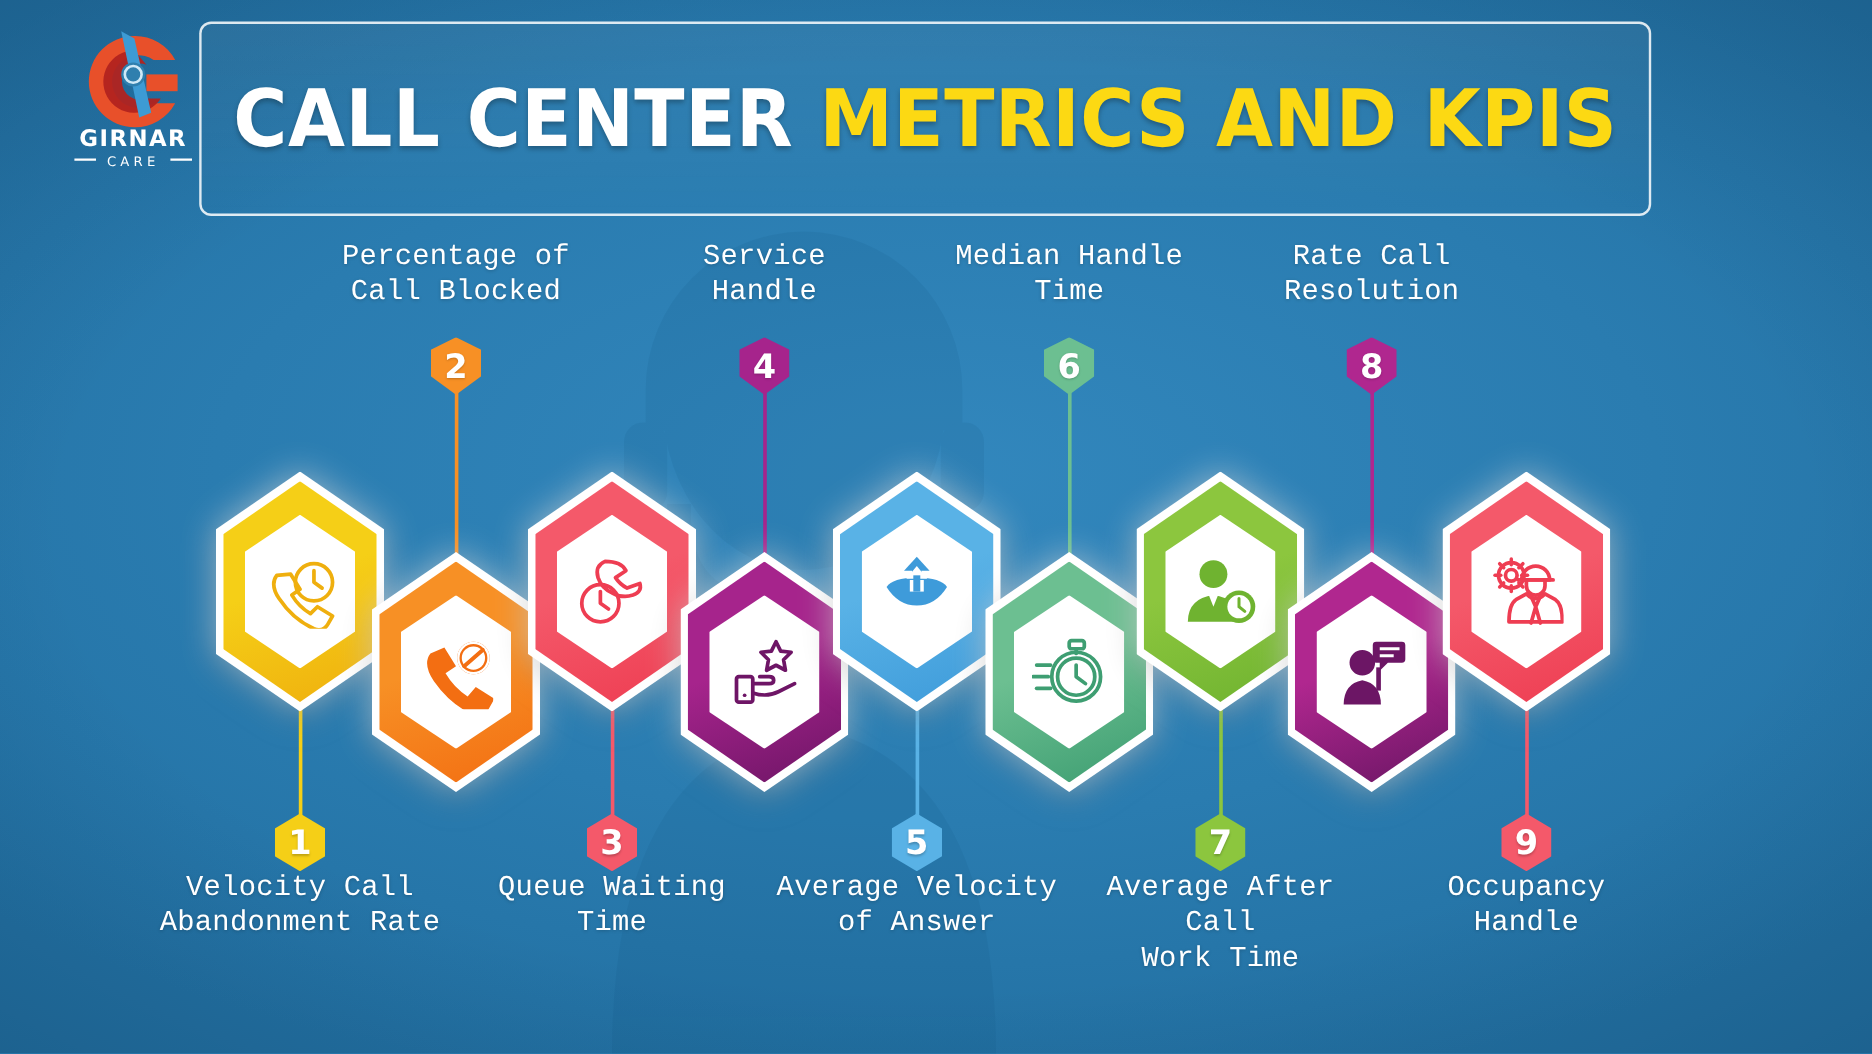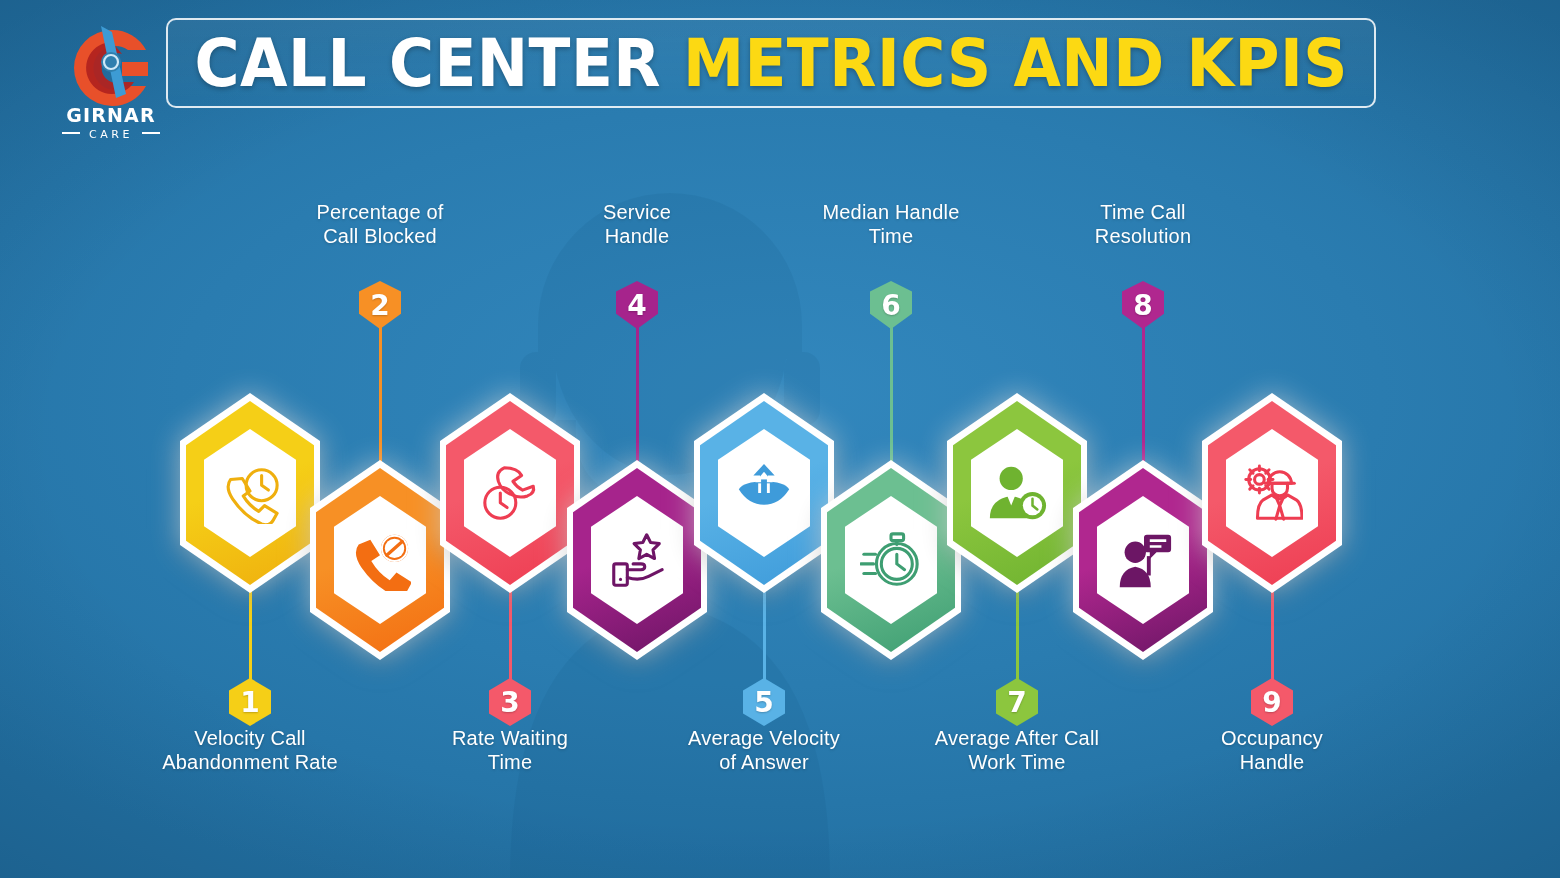--- a/index.html
+++ b/index.html
@@ -22,21 +22,21 @@
   #bg-vignette {
     position:absolute; inset:0;
     background:radial-gradient(ellipse 85% 80% at 50% 50%, rgba(0,0,0,0) 55%, rgba(0,20,40,.22) 100%);
   }
 
   
   #logo { position:absolute; left:50px; top:18px; width:122px; height:122px; }
   #logo svg { display:block; }
 
   #title-box {
-    position:absolute; left:166px; top:18px; width:1210px; height:90px;
+    position:absolute; left:166px; top:18px; width:1210px; height:162px;
     border:2px solid rgba(255,255,255,.85);
     border-radius:10px;
     display:flex; align-items:center; justify-content:center;
     background:linear-gradient(180deg, rgba(255,255,255,.05), rgba(255,255,255,0));
   }
   #title {
     font-family:"DejaVu Sans", sans-serif;
     font-weight:bold;
     font-size:66px;
     letter-spacing:.5px;
@@ -50,22 +50,22 @@
   
   #stage { position:absolute; left:0; top:0; width:1560px; height:878px; }
 
   .node { position:absolute; top:0; left:0; }
 
   
   .label {
     position:absolute;
     text-align:center;
     color:#ffffff;
-    font-family:Liberation Sans, sans-serif;
-    font-size:20px;
+    font-family:Liberation Mono, monospace;
+    font-size:24px;
     line-height:1.22;
     font-weight:300;
     letter-spacing:.2px;
     text-shadow:0 1px 3px rgba(0,0,0,.22);
     white-space:pre-line;
   }
 
   
   .stem { position:absolute; width:3px; border-radius:2px; }
 
@@ -206,21 +206,21 @@
       <path d="M26 6 q-9 4-6 14 q3 9 12 13 q9 5 18 2 q8-3 6-10 l-11 4 q-6-3-10-9 l9-6 q-4-8-18-8 z" fill="none" stroke="#EE3D52" stroke-width="3.2" stroke-linecap="round" stroke-linejoin="round"></path>
       <circle cx="22" cy="42" r="16" fill="none" stroke="#EE3D52" stroke-width="3.2" stroke-linecap="round" stroke-linejoin="round"></circle>
       <path d="M22 32 v10 l7 5" fill="none" stroke="#EE3D52" stroke-width="3.2" stroke-linecap="round" stroke-linejoin="round"></path>
           </svg>
         </div>
       </div>
       <div class="badge" style="left: 489px; top: 678px;">
         <div class="hexbg" style="background: rgb(244, 89, 106);"></div>
         <span>3</span>
       </div>
-      <div class="label" style="width: 260px; left: 380px; top: 726px;">Rate Waiting
+      <div class="label" style="width: 260px; left: 380px; top: 726px;">Queue Waiting
 Time</div>
     </div>
     <div class="node">
       <div class="stem" style="background: rgb(166, 36, 140); left: 635.5px; top: 300px; height: 188px;"></div>
       <div class="hex" style="left: 567px; top: 460px;">
         <div class="outer"></div>
         <div class="mid" style="background:linear-gradient(160deg,#A6248C 0%,#A6248C 45%,#6E1566 100%)"></div>
         <div class="inner">
           <svg viewBox="0 0 64 64" aria-hidden="true">
       <path d="M42 6 l4 8 9 1 -6.5 6.5 1.6 9 -8.1-4.3 -8.1 4.3 1.6-9 -6.5-6.5 9-1 z" fill="none" stroke="#6E1566" stroke-width="3.2" stroke-linecap="round" stroke-linejoin="round"></path>
@@ -322,21 +322,21 @@
       <path d="M36 6 h22 q3 0 3 3 v12 q0 3-3 3 h-12 l-7 7 v-7 h-3 q-3 0-3-3 v-12 q0-3 3-3 z" fill="#6C1665"></path>
       <line x1="39" y1="12" x2="56" y2="12" stroke="#fff" stroke-width="2.6"></line>
       <line x1="39" y1="18" x2="51" y2="18" stroke="#fff" stroke-width="2.6"></line>
           </svg>
         </div>
       </div>
       <div class="badge down" style="left: 1122px; top: 281px;">
         <div class="hexbg" style="background: rgb(176, 39, 143);"></div>
         <span>8</span>
       </div>
-      <div class="label" style="width: 260px; left: 1013px; top: 200px;">Time Call
+      <div class="label" style="width: 260px; left: 1013px; top: 200px;">Rate Call
 Resolution</div>
     </div>
     <div class="node">
       <div class="stem" style="background: rgb(244, 89, 106); left: 1270.5px; top: 569px; height: 115px;"></div>
       <div class="hex" style="left: 1202px; top: 393px;">
         <div class="outer"></div>
         <div class="mid" style="background:linear-gradient(160deg,#F4596A 0%,#F4596A 45%,#EE3D52 100%)"></div>
         <div class="inner">
           <svg viewBox="0 0 64 64" aria-hidden="true">
       <circle cx="19" cy="18" r="11" fill="none" stroke="#EE3D52" stroke-width="3.2" stroke-linecap="round" stroke-linejoin="round"></circle>

